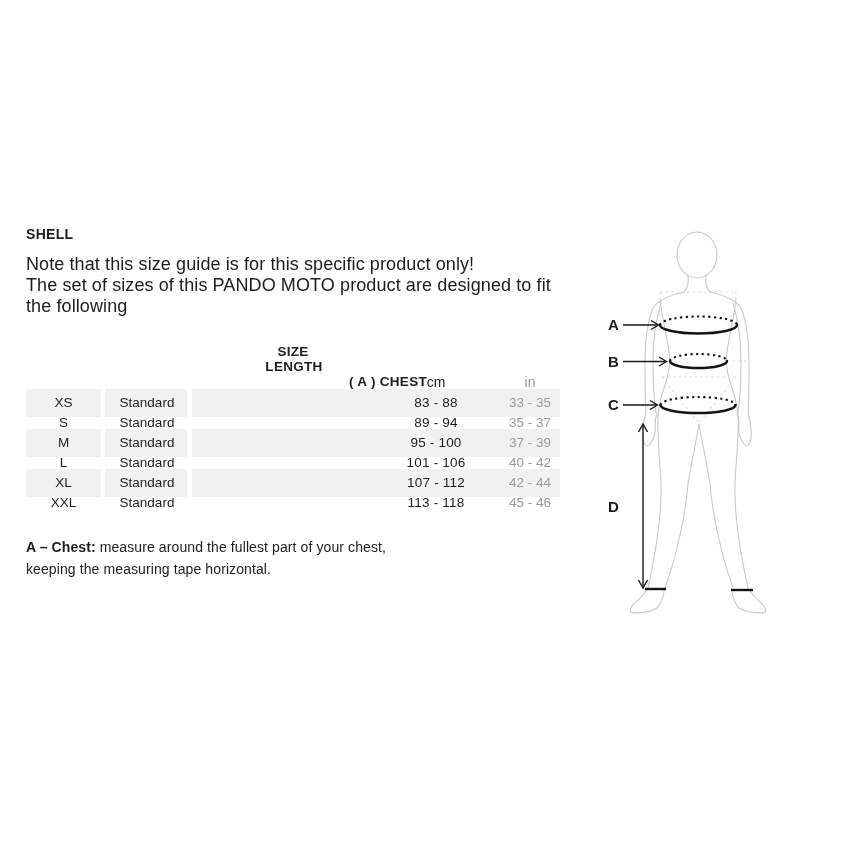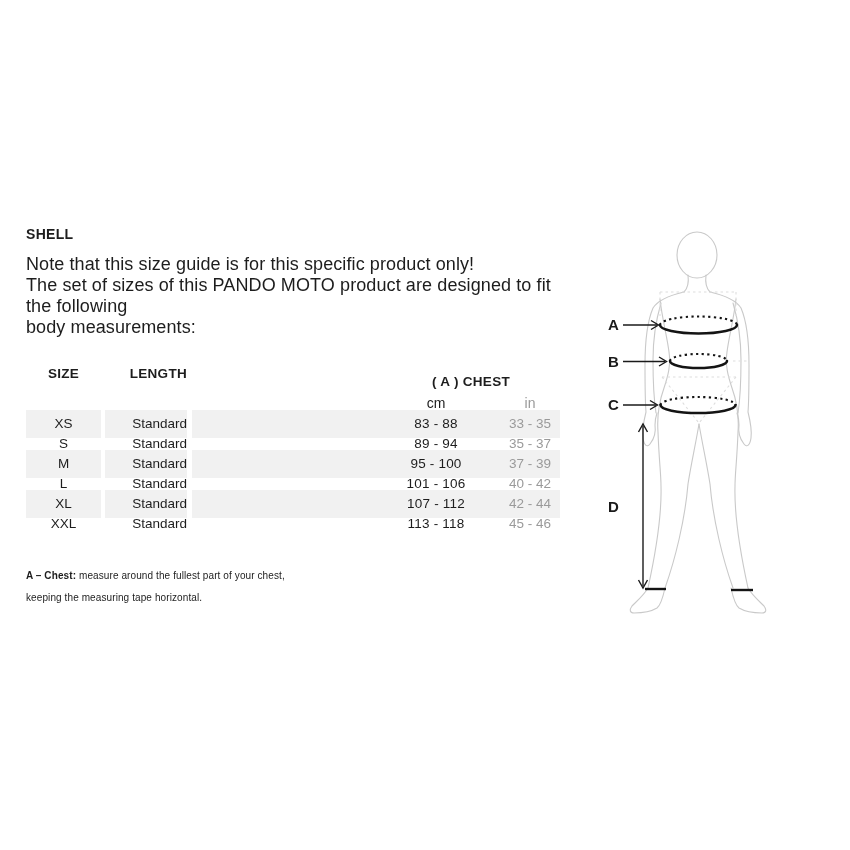--- a/index.html
+++ b/index.html
@@ -13,37 +13,37 @@
   
   .content{position:absolute;left:26px;top:227px;width:534px;}
   .heading{font-size:14px;font-weight:bold;letter-spacing:.3px;height:14px;line-height:14px;}
   .intro{margin-top:13px;font-size:18px;line-height:21px;letter-spacing:.1px;}
 
   
   .size-table{margin-top:27px;width:534px;}
   .flexrow{display:flex;}
   .col-size{width:75px;text-align:center;}
   .gap-a{width:4px;}
-  .col-length{width:82px;text-align:right;padding-left:2px;box-sizing:border-box;}
+  .col-length{width:82px;text-align:center;padding-left:2px;box-sizing:border-box;}
   .gap-b{width:5px;}
   .col-chest{width:368px;position:relative;}
-  .header-row{height:17px;align-items:center;font-size:13.5px;font-weight:bold;letter-spacing:.3px;}
+  .header-row{height:17px;align-items:center;font-size:13.5px;font-weight:bold;letter-spacing:.3px;flex-direction:column;}
   .chest-label{position:absolute;left:179px;top:0;width:200px;text-align:center;}
   .sub-row{height:24px;align-items:center;font-size:14px;margin-top:1px;}
   .cm-pos{position:absolute;left:194px;width:100px;text-align:center;}
   .in-pos{position:absolute;left:288px;width:100px;text-align:center;}
   .muted{color:#9a9a9a;}
   .rows{margin-top:3px;}
   .data-row{height:20px;font-size:13.5px;line-height:28px;}
   .data-row .cell{height:28px;}
   .data-row.alt .bg{background:#f1f1f1;}
   .cm-val{letter-spacing:.2px;}
 
   
-  .note{margin-top:35px;font-size:10px;line-height:22px;letter-spacing:.1px;}
+  .note{margin-top:27px;font-size:14px;line-height:22px;letter-spacing:.1px;}
   .note .b{font-weight:bold;}
 
   
   .figure{position:absolute;left:600px;top:220px;width:200px;height:400px;}
   .figure svg{display:block;width:200px;height:400px;}
   .fig-label{font-family:"Liberation Sans",sans-serif;font-size:15px;font-weight:bold;fill:#1a1a1a;}
   .body-line{fill:none;stroke:#c9c9c9;stroke-width:1.1;stroke-linecap:round;stroke-linejoin:round;}
   .guide{fill:none;stroke:#dedede;stroke-width:1.1;stroke-dasharray:2.5 3;}
   .meas-solid{fill:none;stroke:#141414;stroke-width:2.6;stroke-linecap:round;}
   .meas-dots{fill:none;stroke:#141414;stroke-width:2.1;stroke-dasharray:2.2 3.4;}
@@ -55,21 +55,20 @@
 
 <div class="canvas">
 
   <div class="content">
 
     <div class="heading">SHELL</div>
 
     <div class="intro">
       <div>Note that this size guide is for this specific product only!</div>
       <div>The set of sizes of this PANDO MOTO product are designed to fit the following</div>
-      <div>body measurements:</div>
     </div>
 
     <div class="size-table">
 
       <div class="flexrow header-row">
         <div class="col-size">SIZE</div>
         <div class="gap-a"></div>
         <div class="col-length">LENGTH</div>
         <div class="gap-b"></div>
         <div class="col-chest">

